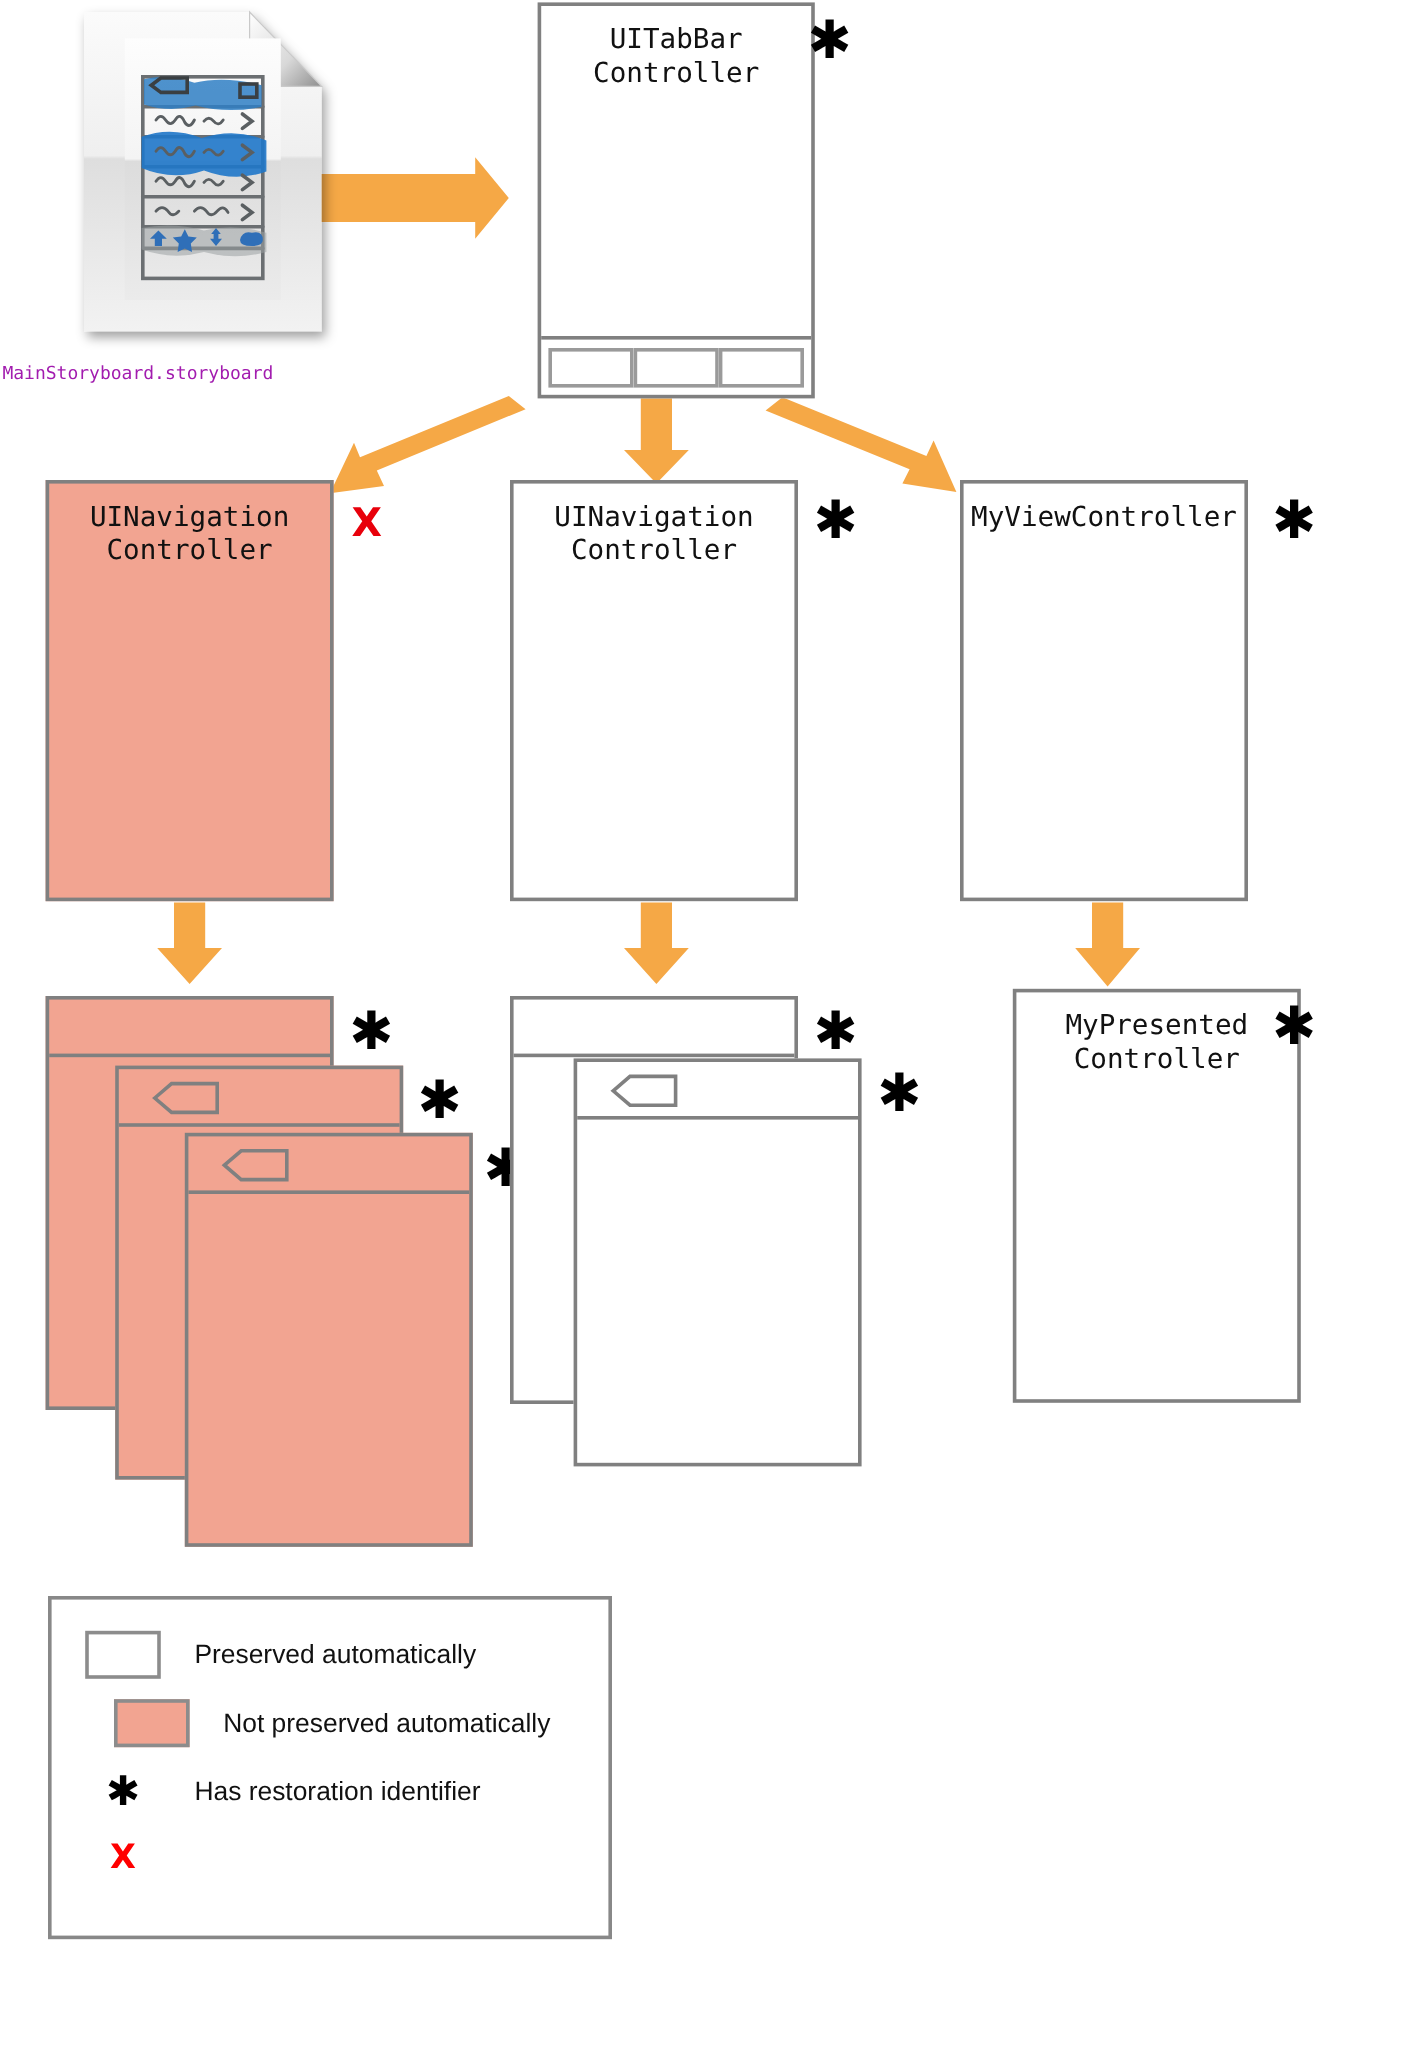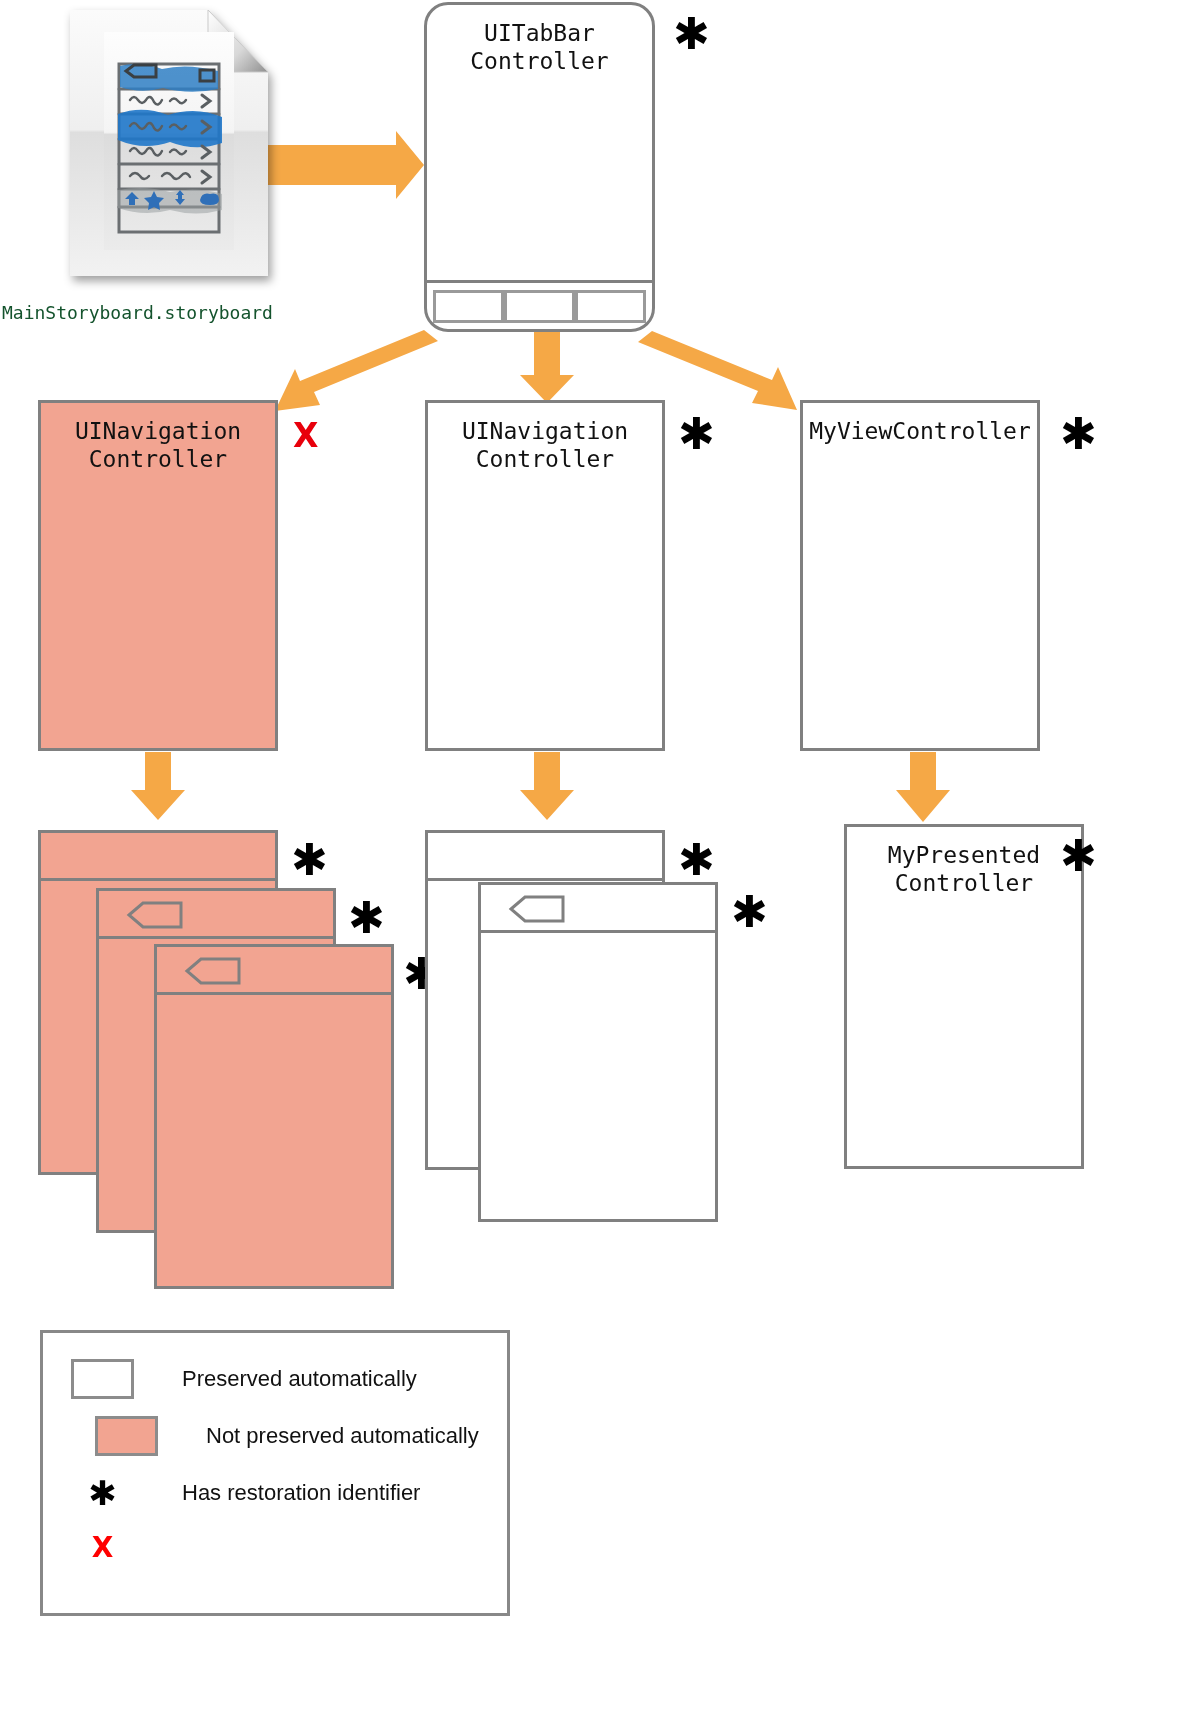--- a/index.html
+++ b/index.html
@@ -61,31 +61,31 @@
     line-height:1;
     user-select:none;
   }
   .mark.star{font-size:44px;color:#000;}
   .mark.ex{font-size:33px;color:#e8000b;}
 
   
   .filelabel{
     position:absolute;
     font-family:"DejaVu Sans Mono","Liberation Mono",monospace;
-    font-size:18px;color:#14532d;white-space:pre;
+    font-size:15px;color:#a21caf;white-space:pre;
   }
 
   
   .legend{
     position:absolute;
     box-sizing:border-box;
     border:3px solid #888;
     background:#fff;
   }
-  .legend-row{position:absolute;display:flex;align-items:center;gap:20px;}
+  .legend-row{position:absolute;display:flex;align-items:center;}
   .swatch{width:63px;height:40px;border:3px solid #8c8c8c;box-sizing:border-box;background:#fff;}
   .swatch.pink{background:#f2a491;}
   .legend-sym{
     width:63px;text-align:center;
     font-family:"DejaVu Sans","Liberation Sans",sans-serif;
     font-weight:bold;font-size:30px;line-height:1;
   }
   .legend-sym.star{color:#000;font-size:34px;}
   .legend-sym.ex{color:#ff0000;font-size:28px;}
   .legend-text{
@@ -217,21 +217,21 @@
         <path d="M70,188 l7,7 l-4,0 l0,6 l-6,0 l0,-6 l-4,0 Z"></path>
         <path d="M92,187 l3,6 l7,1 l-5,5 l1,7 l-6,-3 l-6,3 l1,-7 l-5,-5 l7,-1 Z"></path>
         <path d="M118,186 l4,5 l-2,0 l0,4 l3,0 l-5,6 l-5,-6 l3,0 l0,-4 l-2,0 Z"></path>
         <path d="M138,196 q2,-8 10,-6 q9,-2 9,6 q0,5 -9,5 q-10,0 -10,-5 Z"></path>
       </g>
     </svg>
   </div>
 
   <div class="filelabel" style="left:2px;top:302px;">MainStoryboard.storyboard</div>
 
-  <div class="vc" style="left:424px;top:2px;width:231px;height:330px;border-radius:24px;">
+  <div class="vc" style="left:448px;top:2px;width:231px;height:330px;">
     <div class="vc-title"><span>UITabBar</span><br><span>Controller</span></div>
     <div class="tabbar">
       <div class="tabitem"></div>
       <div class="tabitem"></div>
       <div class="tabitem"></div>
     </div>
   </div>
   <div class="mark star" style="left:673px;top:12px;">✱</div>
 
   <div class="vc pink" style="left:38px;top:400px;width:240px;height:351px;">

